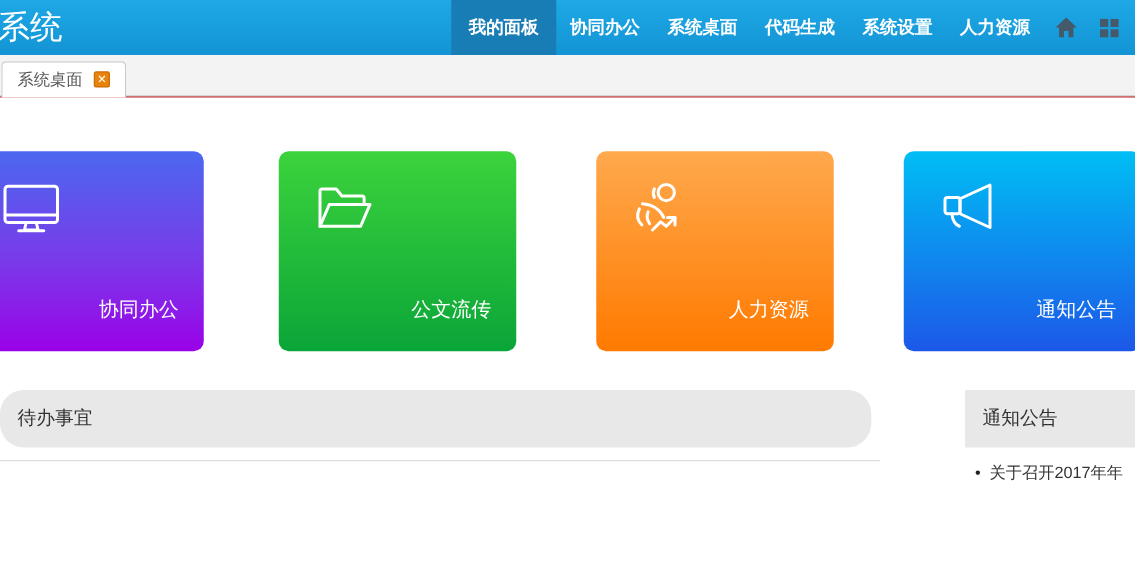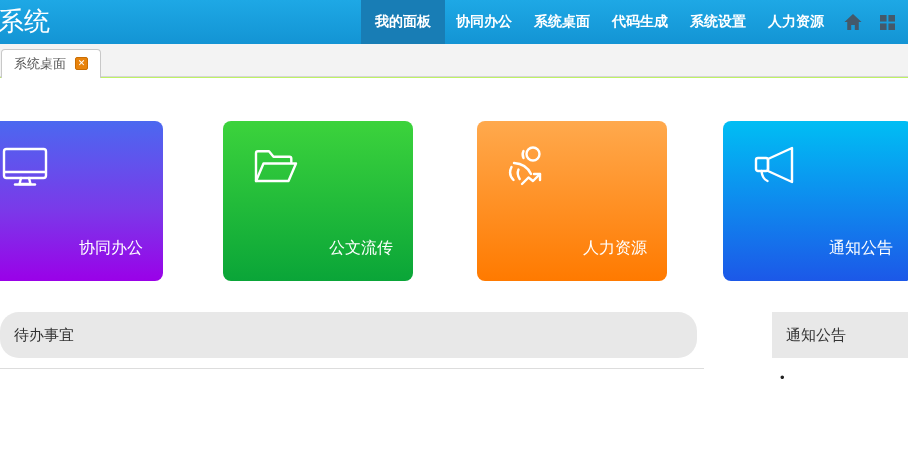--- a/index.html
+++ b/index.html
@@ -4,21 +4,21 @@
 <style>
   * { margin: 0; padding: 0; box-sizing: border-box; }
   body {
     font-family: "Liberation Sans", "DejaVu Sans", sans-serif;
     background: #fff;
   }
   .frame {
     position: relative;
     width: 908px; height: 404px;
     overflow: hidden;
-    background: #bef264;
+    background: #b91c1c;
   }
 
   
   .header {
     position: absolute; top: 0; left: 0; right: 0; height: 44px;
     background: linear-gradient(180deg, #1ea8e5 0%, #1394d4 100%);
     display: flex; align-items: stretch;
   }
   .logo {
     position: absolute; left: -2px; top: 0;
@@ -202,17 +202,18 @@
       <span>待办事宜</span>
     </div>
     <div class="divider divider-todo"></div>
 
     <div class="panel-header panel-header-notice">
       <span>通知公告</span>
     </div>
 
     <div class="notice-item">
       <span class="notice-bullet">•</span>
+      <span class="notice-text">关于召开2017年年</span>
     </div>
     <div class="divider divider-notice"></div>
 
   </div>
 </div>
 
 </body></html>

